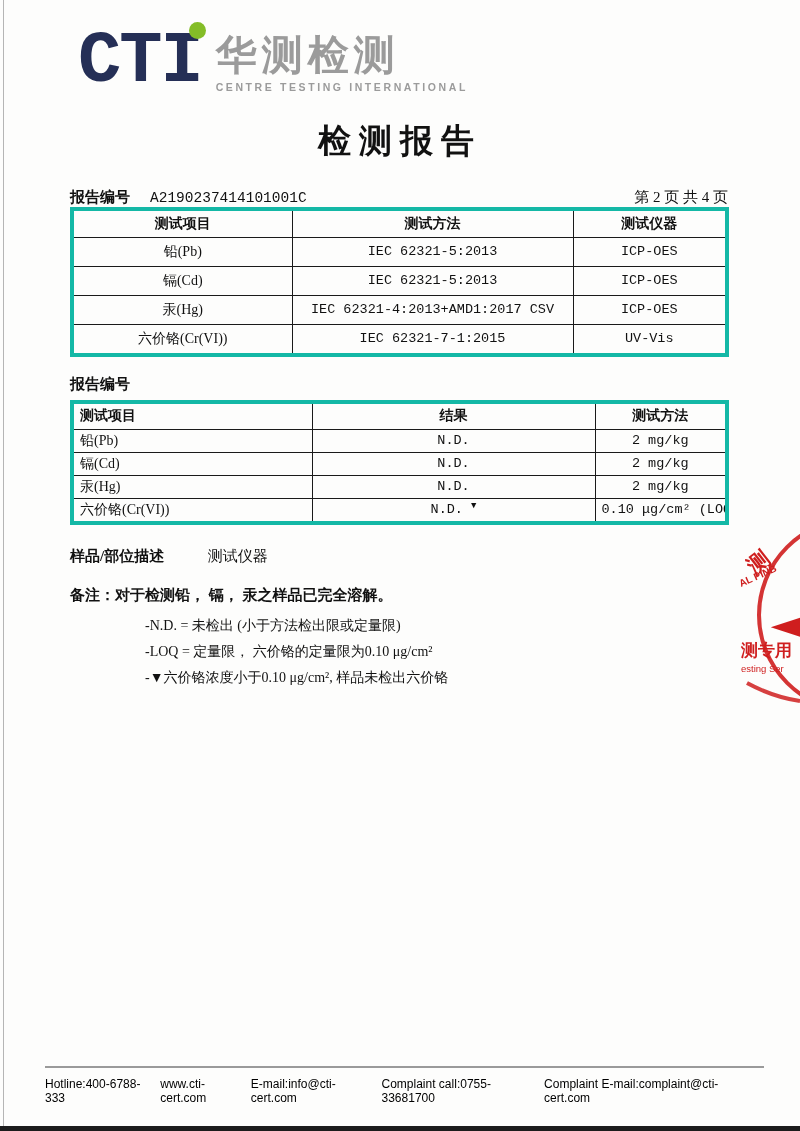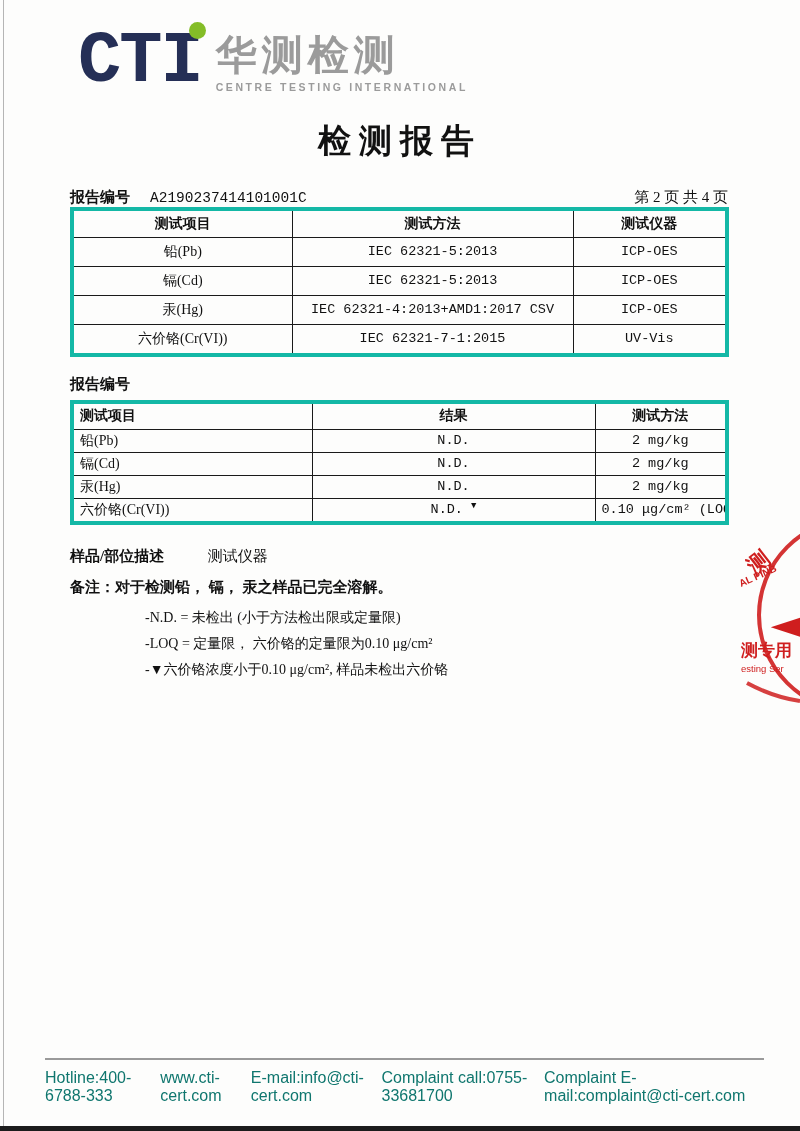--- a/index.html
+++ b/index.html
@@ -65,37 +65,37 @@
   table.result th:first-child{text-align:left;}
   table.result td{height:22px;text-align:center;}
   table.result td:first-child{text-align:left;}
   table.report td{font-family:"Liberation Mono","DejaVu Sans Mono",monospace;font-size:13.5px;}
   table.report td:first-child{font-family:"Liberation Serif","DejaVu Serif",serif;font-size:14px;}
   sup.flag{font-size:9px;vertical-align:super;line-height:0;}
 
   
   .sample-row{margin:22px 0 0 70px;font-size:15px;}
   .sample-row .label-bold{display:inline-block;width:134px;}
-  .remarks{margin:12px 0 0 70px;font-size:15px;}
+  .remarks{margin:20px 0 0 70px;font-size:15px;}
   .remarks-head{display:flex;}
   .remarks-label{font-weight:bold;width:45px;}
   .remarks-lead{font-weight:bold;}
   .remarks-notes{margin:8px 0 0 75px;font-size:14px;line-height:26px;}
   .remarks-notes div{white-space:nowrap;}
 
   
   .stamp{position:absolute;left:733px;top:525px;width:170px;height:190px;pointer-events:none;}
 
   
   .footer{
     position:absolute;left:45px;right:36px;bottom:26px;
     border-top:2px solid #9a9a9a;padding-top:9px;
     display:flex;justify-content:space-between;
     font-family:"Liberation Sans","DejaVu Sans",sans-serif;
-    font-size:16px;color:#0f766e;
+    font-size:12px;color:#000000;
   }
 </style>
 </head>
 <body>
 
 <div class="page">
   <div class="scan-edge-left"></div>
 
   <div class="logo-row">
     <div class="cti-mark">

